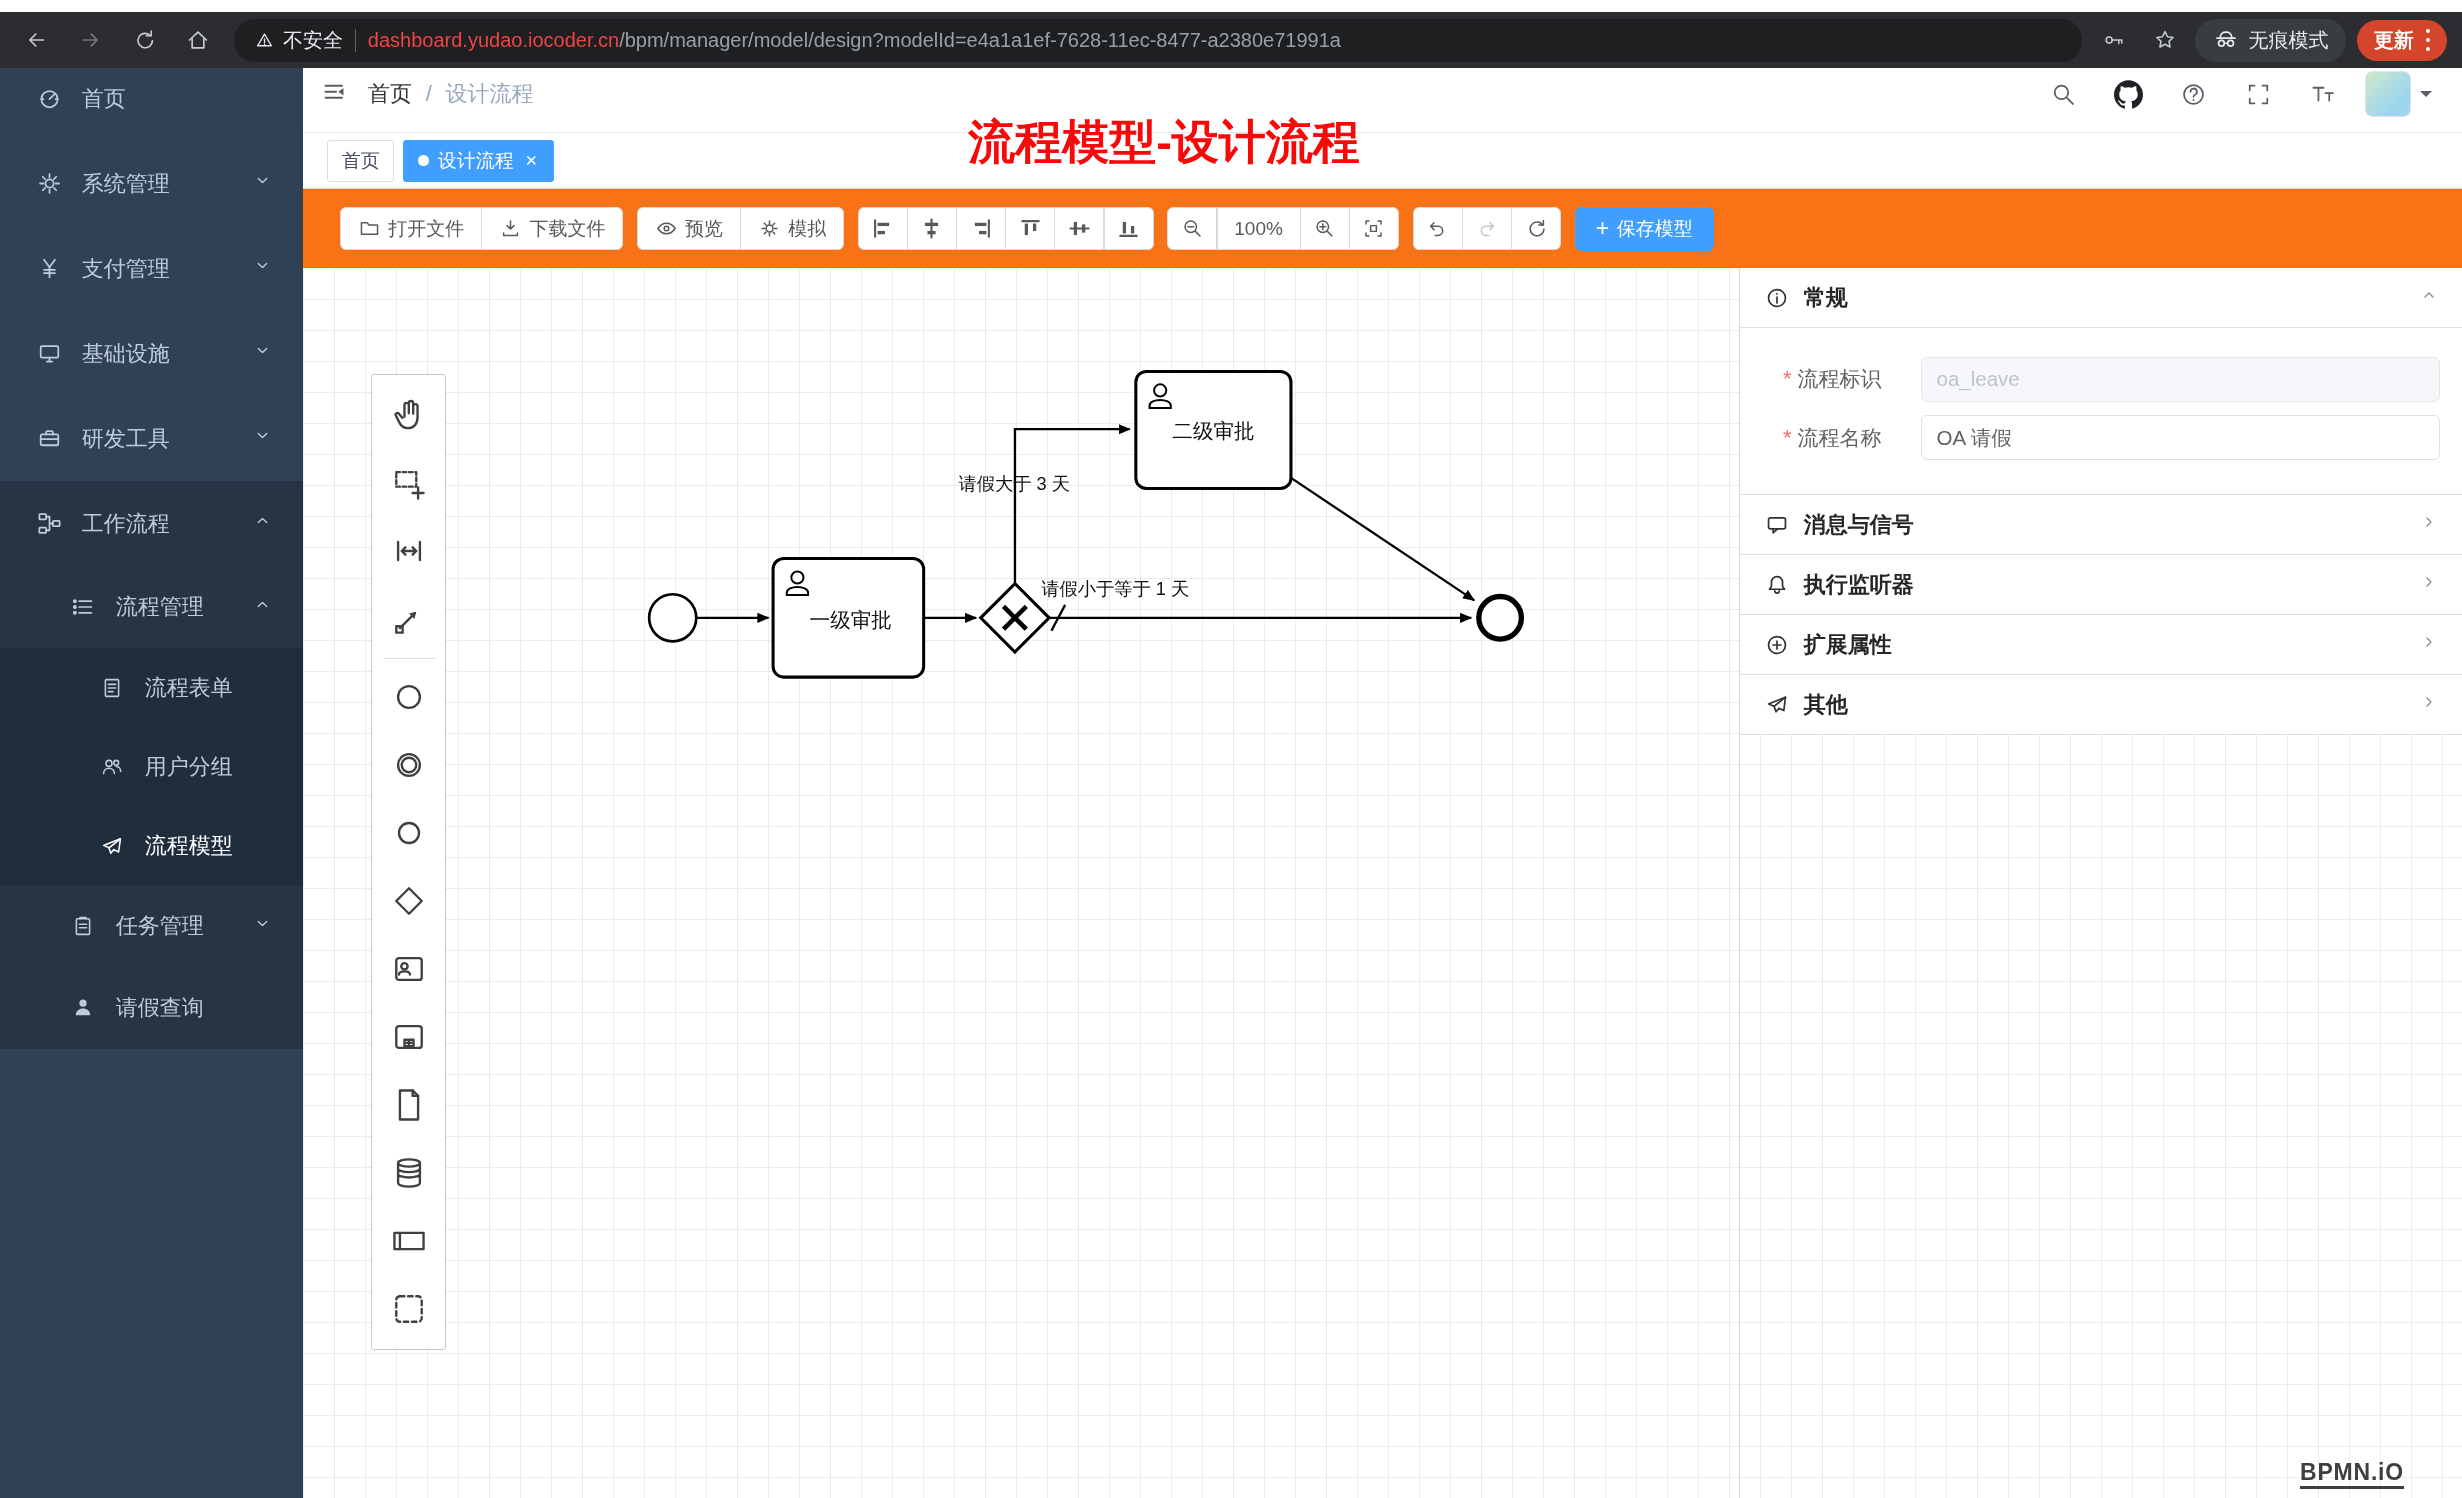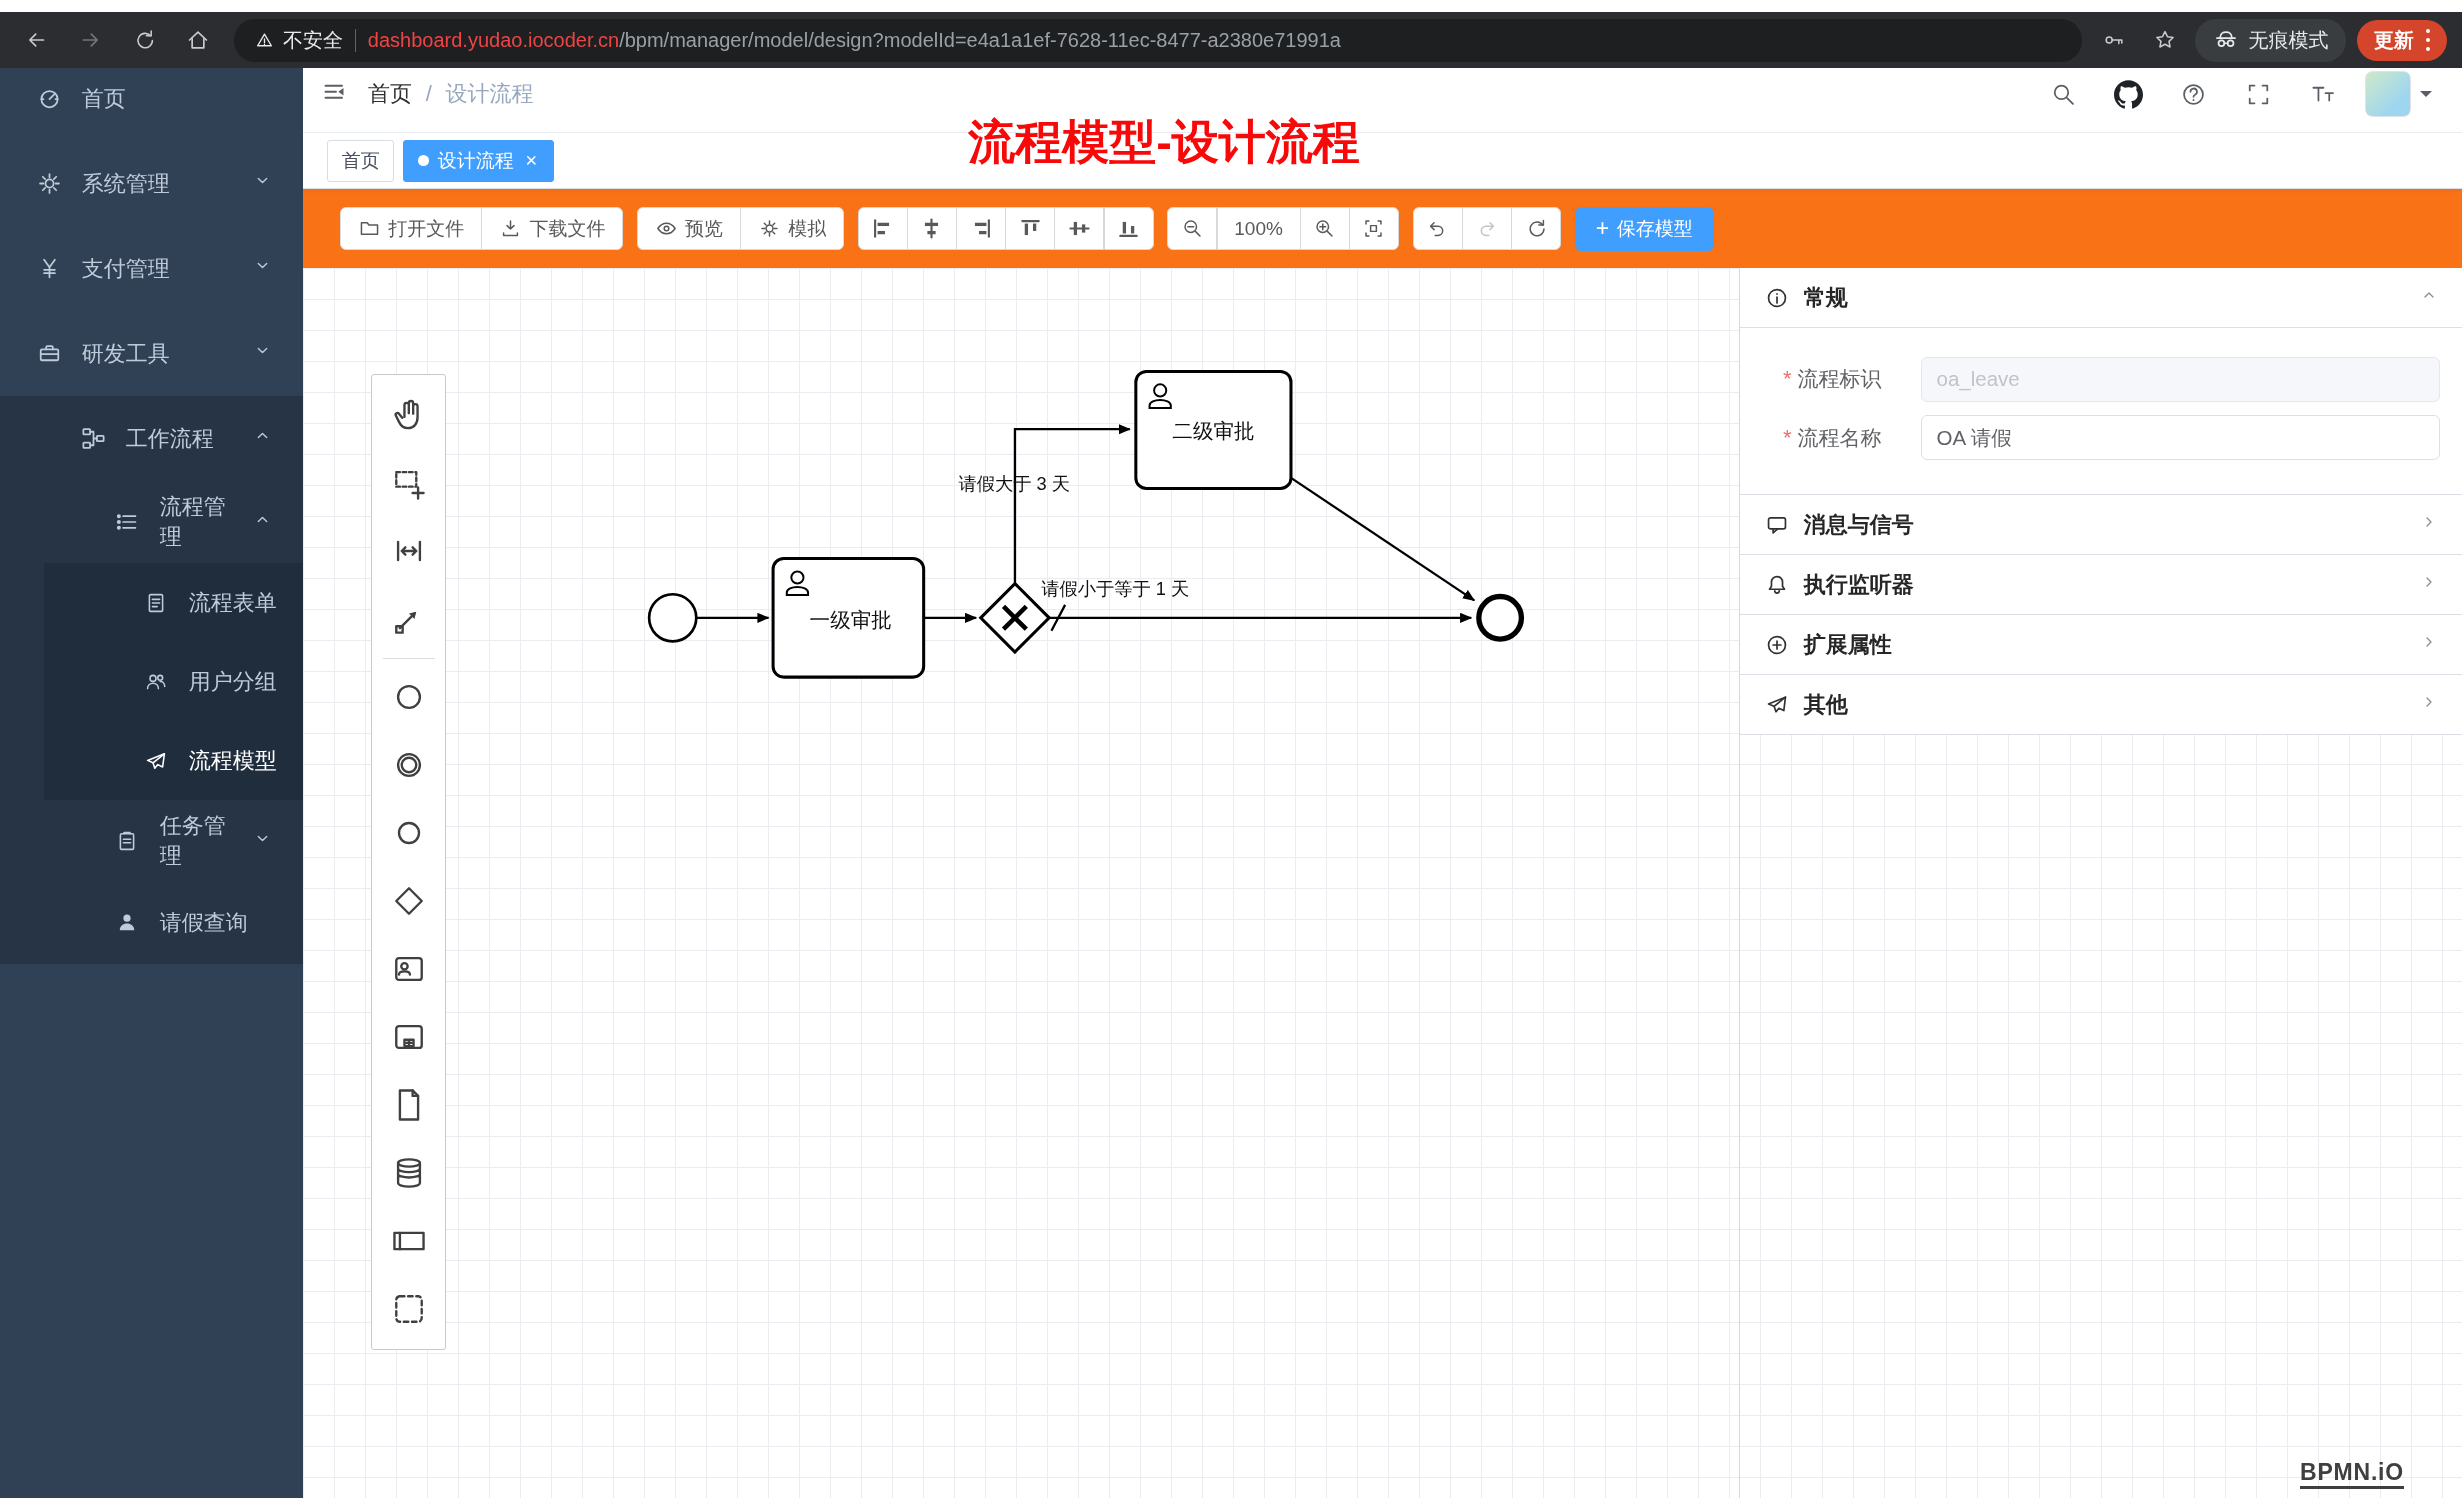--- a/index.html
+++ b/index.html
@@ -35,21 +35,21 @@
   .app{position:absolute;top:56px;left:0;right:0;bottom:0;display:flex;}
   .sidebar{width:303px;flex:none;background:#304156;color:#bfcbd9;display:flex;flex-direction:column;}
   .logo{height:114px;display:flex;align-items:center;gap:16.7px;padding:0 23px;}
   .logo-img{width:50px;height:50px;border-radius:7.6px;background:#efe9e2;display:flex;align-items:center;justify-content:center;overflow:hidden;}
   .logo-title{color:#fff;font-size:23.6px;font-weight:700;}
   .mi{height:85px;display:flex;align-items:center;gap:16.7px;padding-left:33px;font-size:22px;cursor:pointer;}
   .mi .ic{width:32px;height:32px;flex:none;display:flex;align-items:center;justify-content:center;}
   .mi .chev{margin-left:auto;margin-right:30px;color:#bfcbd9;}
   .mi.lv2{padding-left:67px;height:82px;}
   .mi.lv3{padding-left:96px;height:79px;}
-  .region{background:#263445;padding-left:44px;}
+  .region{background:#263445;}
   .lv3block{background:#1f2d3d;}
   .mi.active{color:#ffffff;font-family:Liberation Mono, monospace;}
 
   .content{flex:1;display:flex;flex-direction:column;position:relative;min-width:0;background:#fff;}
 
   
   .navbar{height:76px;background:#fff;display:flex;align-items:center;border-bottom:0.8px solid #e8ebf0;position:relative;z-index:6;}
   .hamburger{width:65px;height:76px;display:flex;align-items:center;justify-content:center;color:#5a5e66;}
   .crumbs{display:flex;align-items:center;gap:13.7px;font-size:22px;}
   .crumb-home{color:#303133;}
@@ -225,20 +225,32 @@
               </svg>
             </span>
           <span>支付管理</span>
           <span class="chev"><svg class="i" width="21" height="21" viewBox="0 0 40 40">
                 <path d="M12 16l8 8 8-8"></path>
               </svg></span>
         </div>
         <div class="mi lv1">
           <span class="ic">
               <svg class="i" width="27" height="27" viewBox="0 0 40 40">
+                <rect x="7" y="9" width="26" height="17" rx="2"></rect>
+                <path d="M16 32h8 M20 26v6"></path>
+              </svg>
+            </span>
+          <span>基础设施</span>
+          <span class="chev"><svg class="i" width="21" height="21" viewBox="0 0 40 40">
+                <path d="M12 16l8 8 8-8"></path>
+              </svg></span>
+        </div>
+        <div class="mi lv1">
+          <span class="ic">
+              <svg class="i" width="27" height="27" viewBox="0 0 40 40">
                 <rect x="7" y="14" width="26" height="16" rx="2"></rect>
                 <path d="M15 14v-3a2 2 0 0 1 2-2h6a2 2 0 0 1 2 2v3 M7 21h26"></path>
               </svg>
             </span>
           <span>研发工具</span>
           <span class="chev"><svg class="i" width="21" height="21" viewBox="0 0 40 40">
                 <path d="M12 16l8 8 8-8"></path>
               </svg></span>
         </div>
 

